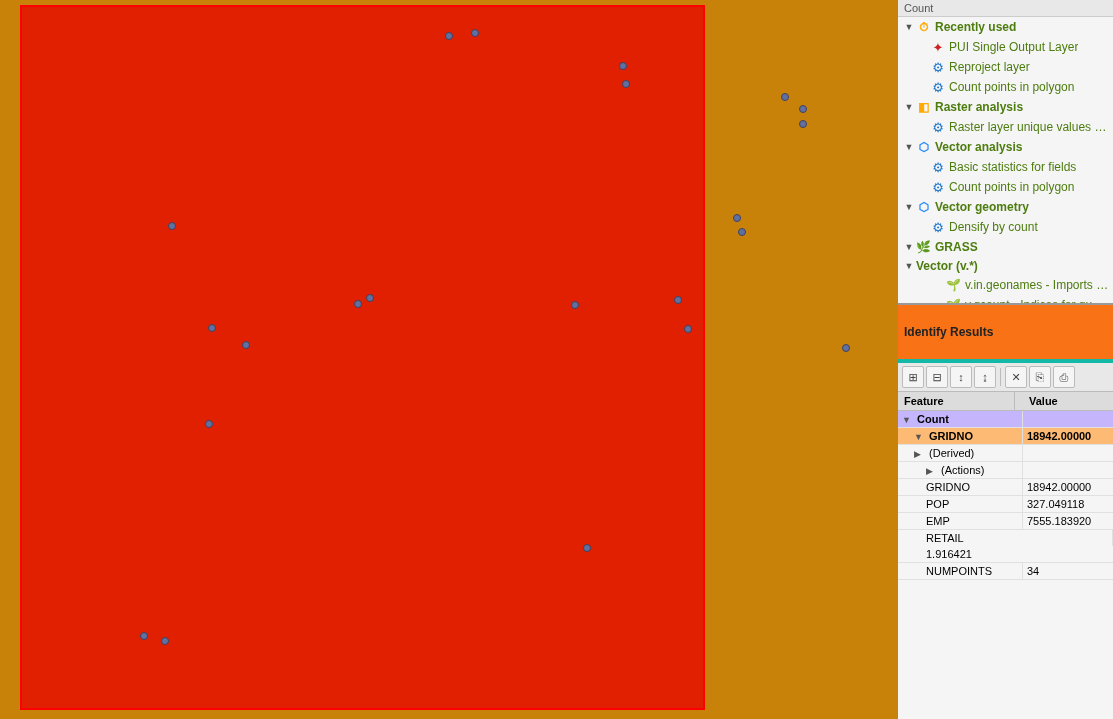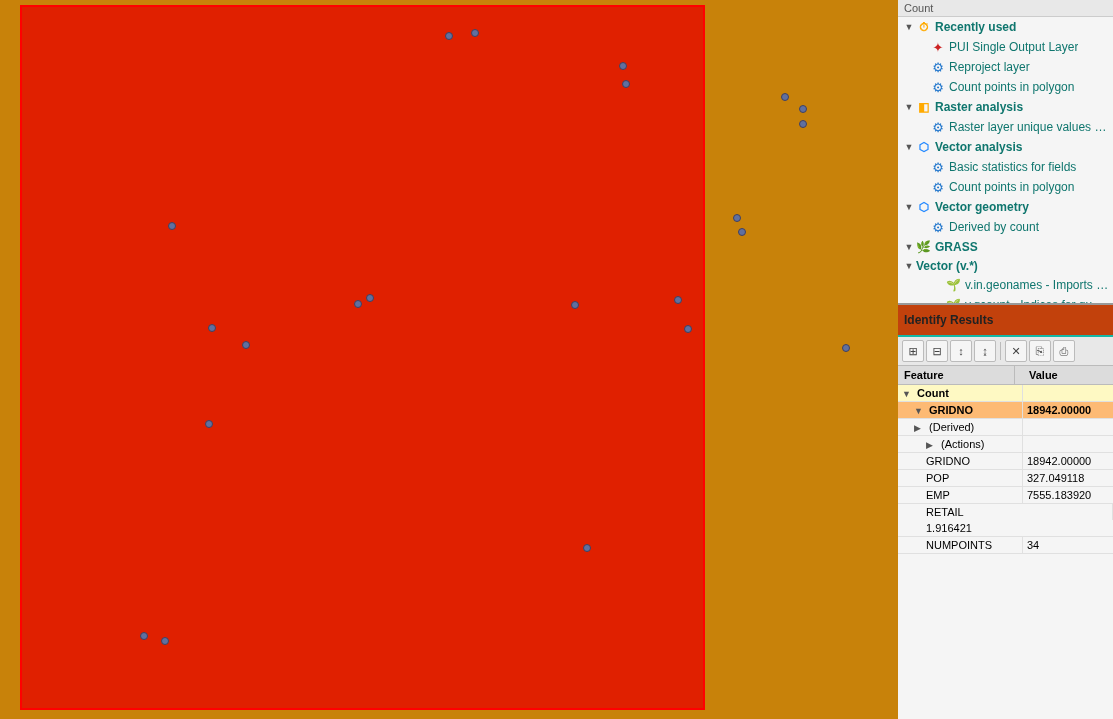--- a/index.html
+++ b/index.html
@@ -88,21 +88,21 @@
     .icon-vector { color: #2288ff; font-size: 12px; }
     .icon-grass { color: #558822; font-size: 12px; }
     .icon-grass-v { color: #448822; font-size: 12px; }
 
     .indent-1 { padding-left: 16px; }
     .indent-2 { padding-left: 32px; }
     .indent-3 { padding-left: 48px; }
 
     .tree-label {
       font-size: 12px;
-      color: #0f766e;
+      color: #4d7c0f;
       overflow: hidden;
       text-overflow: ellipsis;
     }
 
     .section-header {
       display: flex;
       align-items: center;
       padding: 2px 4px;
       font-weight: bold;
       color: #222;
@@ -111,23 +111,23 @@
     
     #identify-panel {
       flex: 1;
       background: #f5f5f5;
       display: flex;
       flex-direction: column;
       overflow: hidden;
     }
 
     #identify-title {
-      background: #c2410c;
-      border-bottom: 2px solid #14b8a6;
-      padding: 8px 6px;
+      background: #f97316;
+      border-bottom: 4px solid #14b8a6;
+      padding: 20px 6px;
       font-weight: bold;
       font-size: 12px;
       color: #222;
     }
 
     #identify-toolbar {
       display: flex;
       align-items: center;
       padding: 3px 4px;
       gap: 2px;
@@ -178,21 +178,21 @@
     }
     .id-row .col-feature { flex: 1; padding: 2px 4px; border-right: 1px solid #e0e0e0; overflow: hidden; text-overflow: ellipsis; white-space: nowrap; }
     .id-row .col-value { width: 90px; padding: 2px 4px; flex-shrink: 0; overflow: hidden; text-overflow: ellipsis; white-space: nowrap; }
 
     .id-section-row {
       display: flex;
       align-items: center;
       border-bottom: 1px solid #e0e0e0;
       font-size: 11px;
       font-weight: bold;
-      background: #fef9c3;
+      background: #c4b5fd;
     }
     .id-section-row .col-feature { flex: 1; padding: 2px 4px; border-right: 1px solid #e0e0e0; }
     .id-section-row .col-value { width: 90px; padding: 2px 4px; flex-shrink: 0; }
 
     .expand-arrow {
       display: inline-block;
       width: 12px;
       font-size: 9px;
       color: #555;
     }
@@ -283,21 +283,21 @@
       <span class="tree-label">Count points in polygon</span>
     </div>
 
     <div class="section-header indent-1">
       <span class="tree-arrow">▼</span>
       <span class="tree-icon icon-vector">⬡</span>
       <span class="tree-label">Vector geometry</span>
     </div>
     <div class="tree-item indent-2">
       <span class="tree-icon icon-gear">⚙</span>
-      <span class="tree-label">Derived by count</span>
+      <span class="tree-label">Densify by count</span>
     </div>
 
     <div class="section-header indent-1">
       <span class="tree-arrow">▼</span>
       <span class="tree-icon icon-grass">🌿</span>
       <span class="tree-label">GRASS</span>
     </div>
     <div class="section-header indent-2">
       <span class="tree-arrow">▼</span>
       <span class="tree-label">Vector (v.*)</span>

